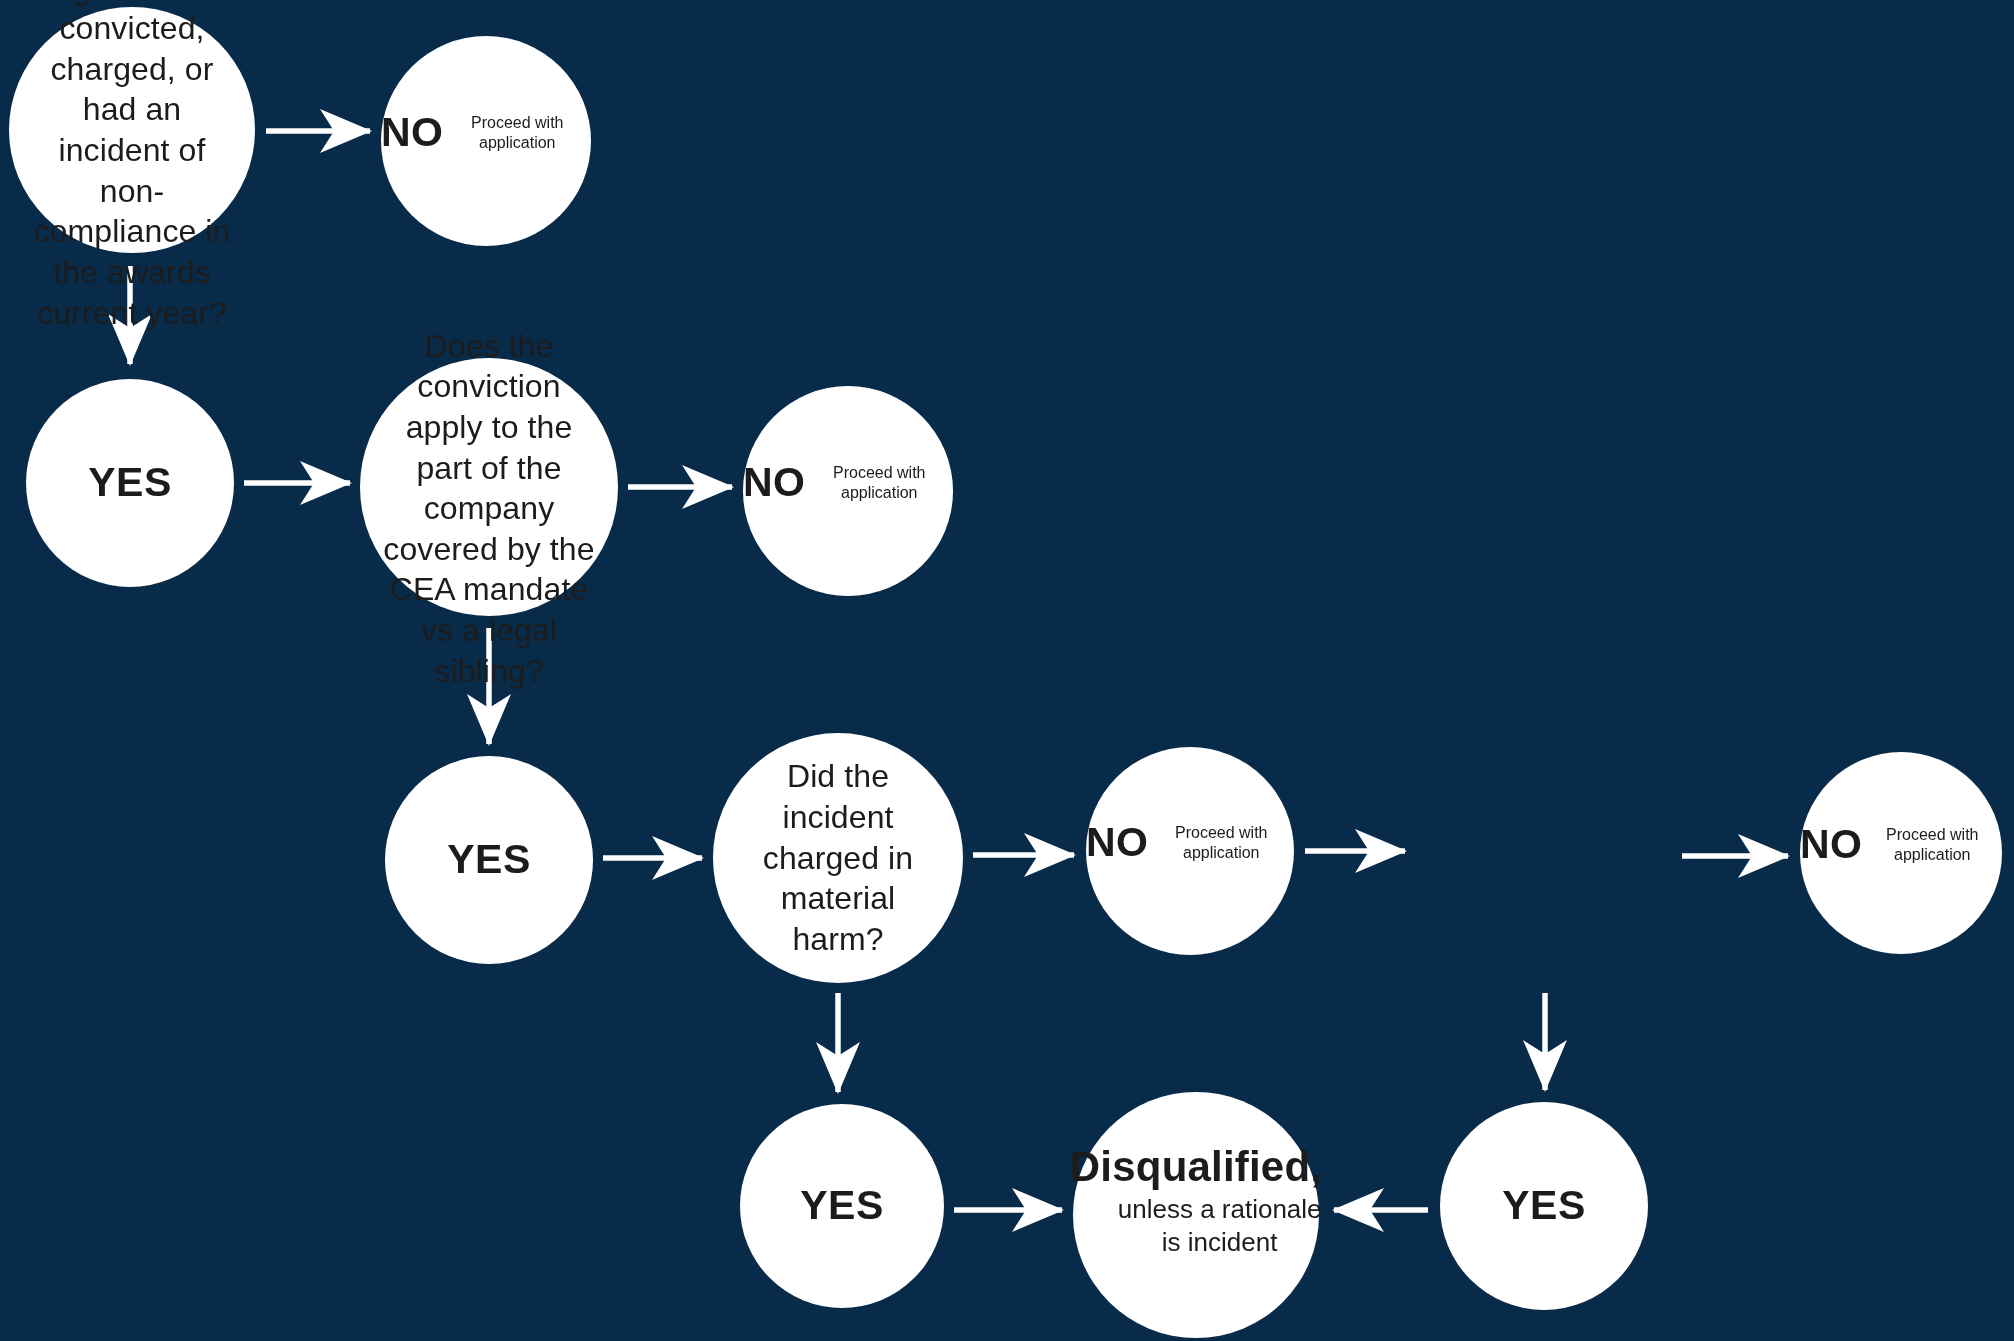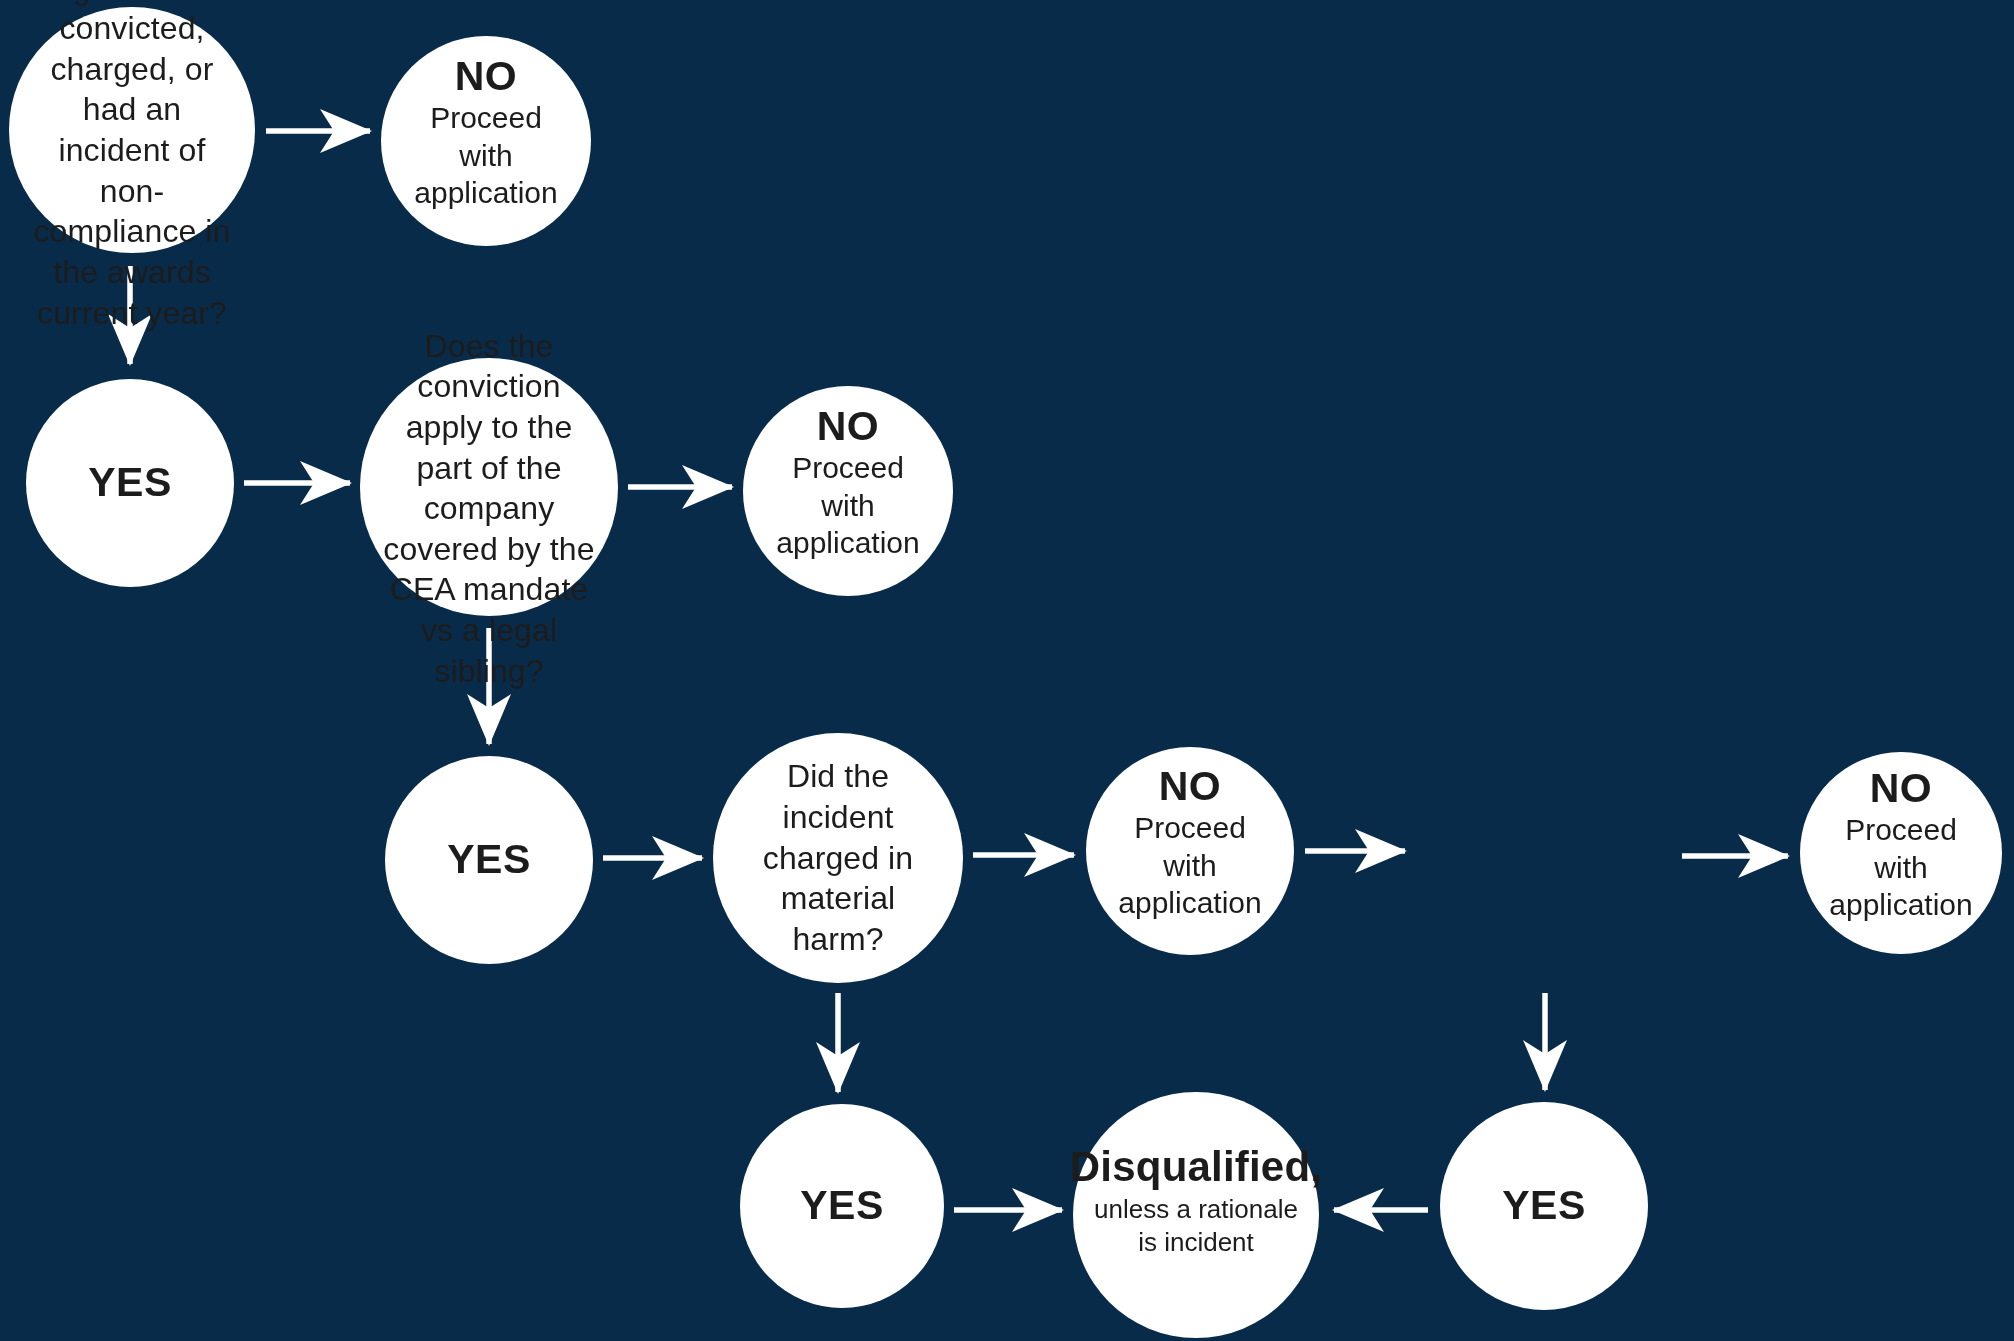--- a/index.html
+++ b/index.html
@@ -41,41 +41,41 @@
     letter-spacing: 0.1px;
   }
   .q-big .node-text { max-width: 224px; margin-top: 43px; }
   .answer-label {
     font-size: 41px;
     font-weight: 800;
     line-height: 1.1;
     letter-spacing: 0.5px;
   }
   .answer-sub {
-    font-size: 30px;
+    font-size: 16px;
     line-height: 1.26;
     font-weight: 400;
     max-width: 172px;
     margin-top: 0;
   }
-  .answer .inner { transform: translateY(-8px); display: flex; flex-direction: column; align-items: center; }
+  .answer .inner { transform: translateY(-8px); display: flex; flex-direction: row; align-items: center; }
   .result-title {
     font-size: 42px;
     font-weight: 800;
     line-height: 1.1;
     letter-spacing: 0.2px;
   }
   .result-sub {
     font-size: 26px;
     line-height: 1.26;
     font-weight: 400;
     max-width: 205px;
     margin-top: 3px;
   }
-  .result .inner { transform: translateY(-14px); display: flex; flex-direction: column; align-items: center; }
+  .result .inner { transform: translateY(-14px); display: flex; flex-direction: column; align-items: flex-end; }
 </style>
 </head>
 <body>
 
 <div class="canvas">
 
   <svg class="arrow-layer" width="2014" height="1341" viewBox="0 0 2014 1341">
     <defs>
       <marker id="dart" markerUnits="userSpaceOnUse" markerWidth="56" markerHeight="48" refX="50" refY="24" orient="auto">
         <polygon points="0,2 52,24 0,46 14,24" fill="#ffffff"></polygon>

